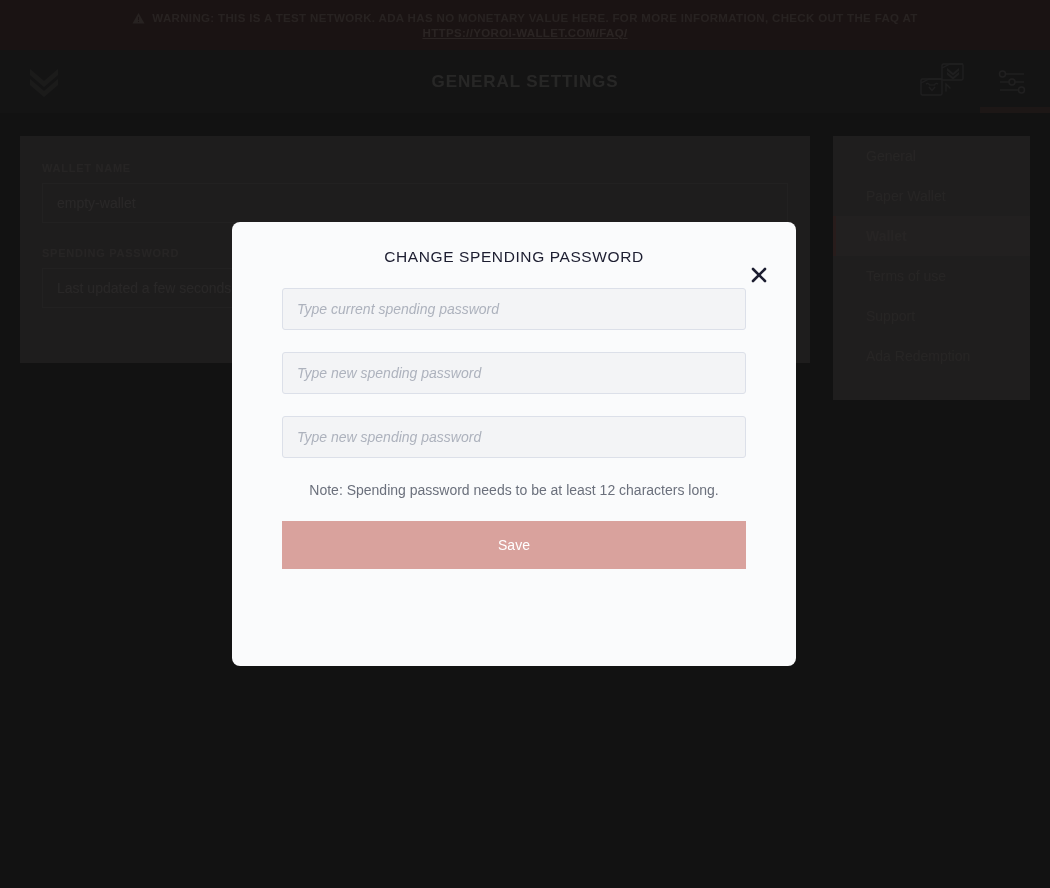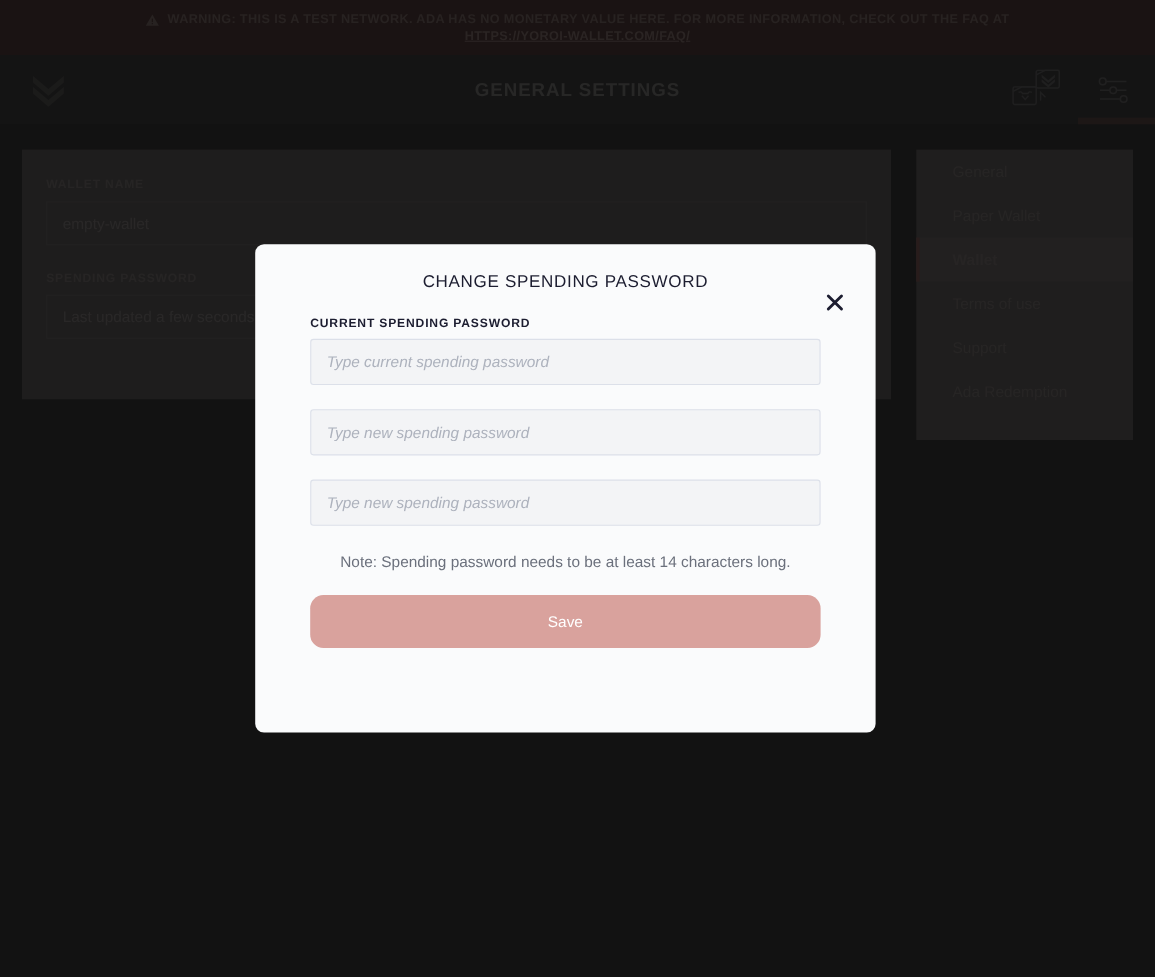--- a/index.html
+++ b/index.html
@@ -182,21 +182,21 @@
   .modal-input::placeholder { color:#adb2bd; }
   .modal-note {
     text-align:center;
     margin-top:24px;
     font-size:14px;
     color:#6b707c;
   }
   .save-button {
     width:100%; height:48px;
     margin-top:23px;
-    border:none; border-radius:12px;
+    border:none; border-radius:0;
     background:#d9a29d;
     color:#ffffff;
     font-size:14px;
     font-family:"Liberation Sans", sans-serif;
     cursor:default;
   }
 </style>
 </head>
 <body>
 
@@ -286,29 +286,28 @@
     <div class="modal-close">
       <svg width="18" height="18" viewBox="0 0 18 18">
         <g stroke="#1c1d30" stroke-width="2.6" stroke-linecap="round">
           <line x1="3" y1="3" x2="15" y2="15"></line>
           <line x1="15" y1="3" x2="3" y2="15"></line>
         </g>
       </svg>
     </div>
 
     <div class="modal-field">
-      <div class="modal-label">CURRENT SPENDING PASSWORD</div>
       <input class="modal-input" type="password" placeholder="Type current spending password" style="">
     </div>
 
     <div class="modal-field">
       <input class="modal-input" type="password" placeholder="Type new spending password" style="">
     </div>
 
     <div class="modal-field">
       <input class="modal-input" type="password" placeholder="Type new spending password" style="">
     </div>
 
-    <div class="modal-note">Note: Spending password needs to be at least 14 characters long.</div>
+    <div class="modal-note">Note: Spending password needs to be at least 12 characters long.</div>
     <button class="save-button">Save</button>
   </div>
 
 </div>
 
 </body></html>

